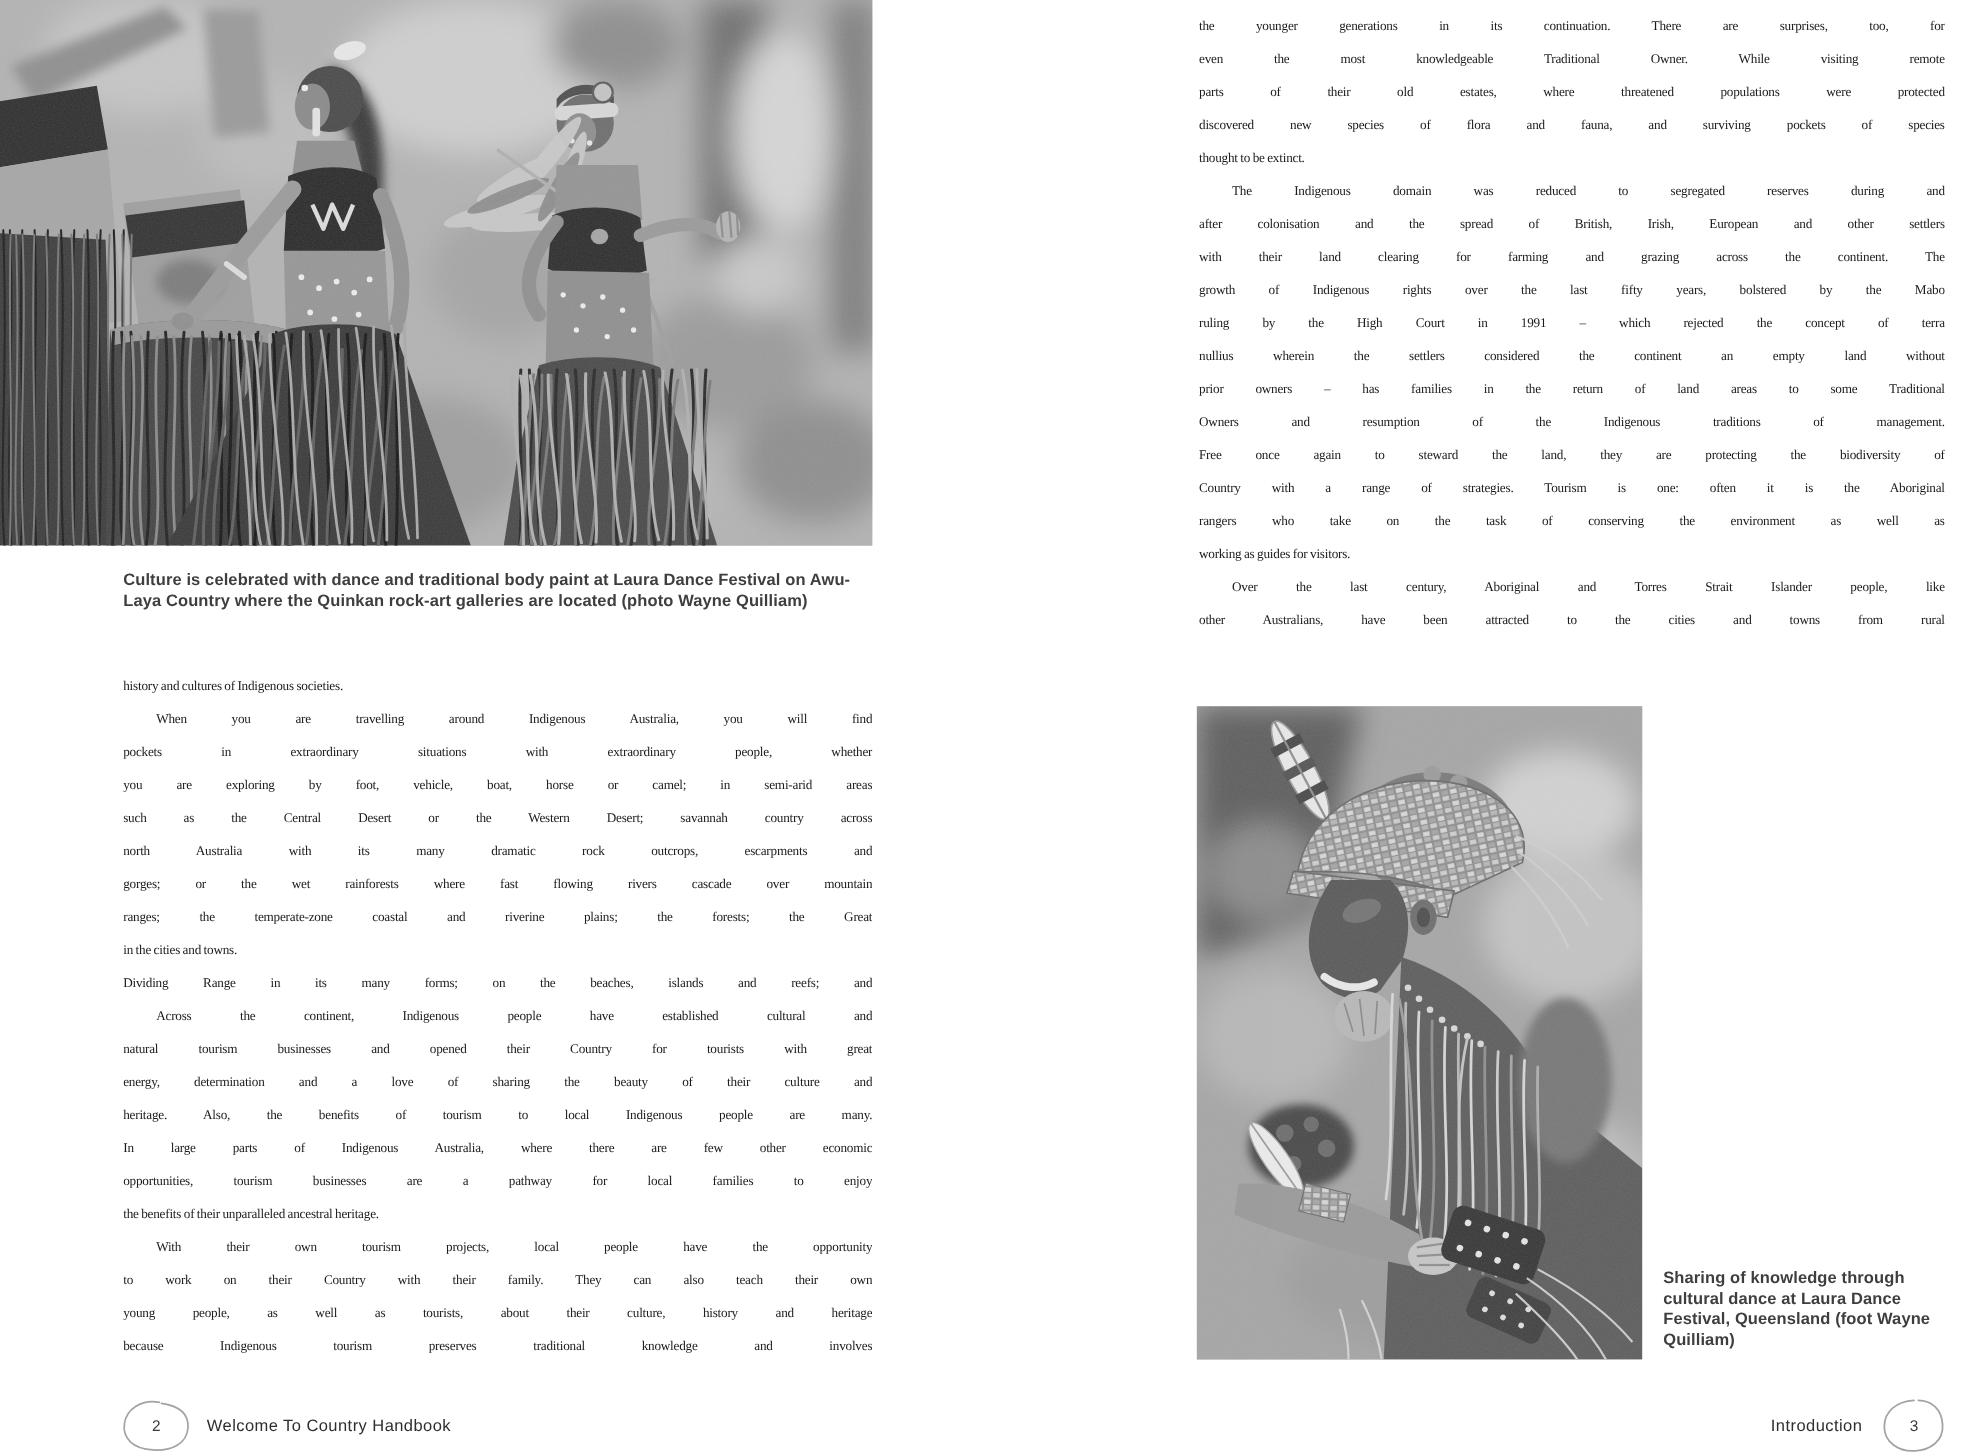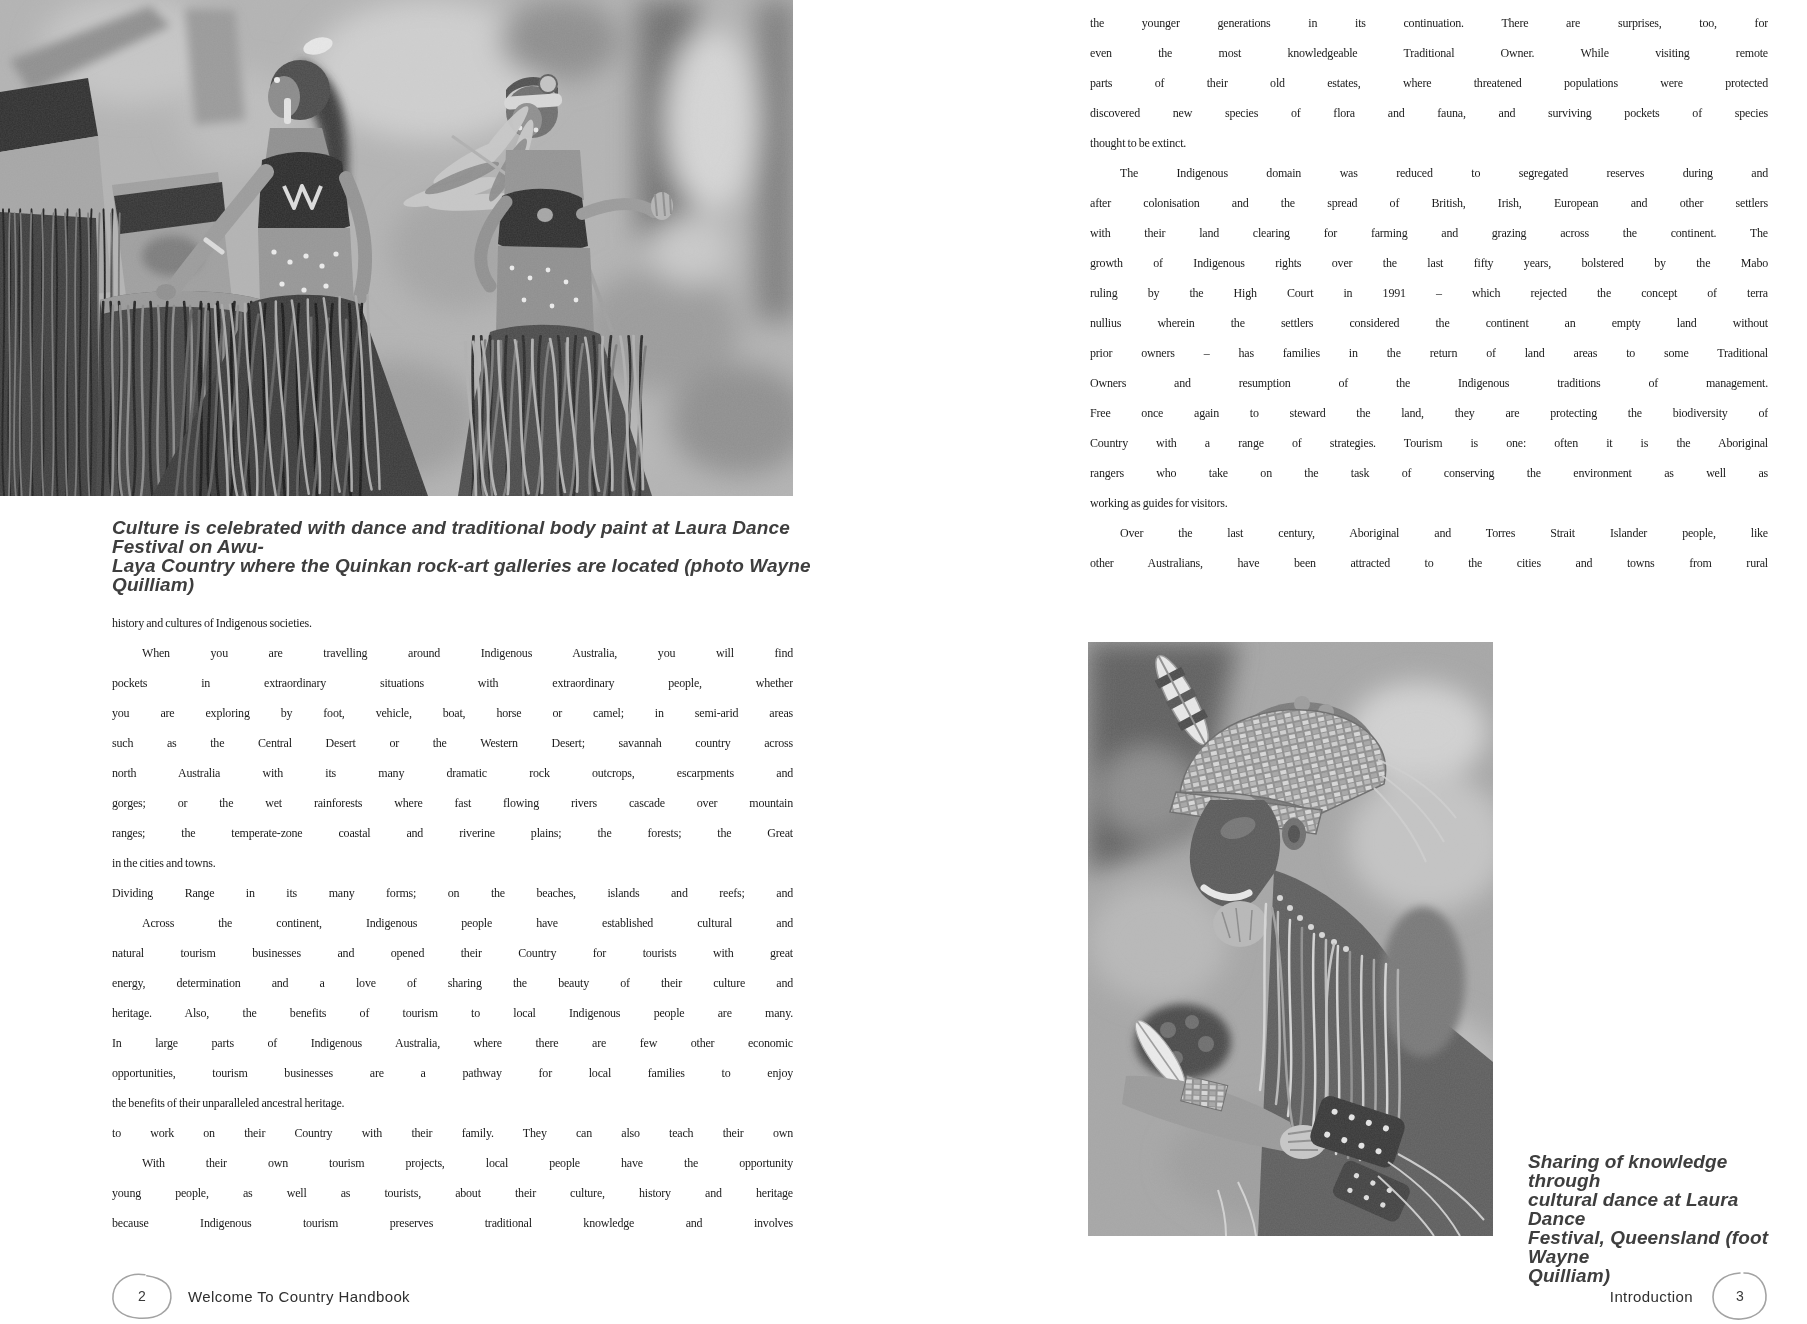--- a/index.html
+++ b/index.html
@@ -13,21 +13,21 @@
   
   .bodycol{position:absolute;width:681px;}
   .bl{height:30px;line-height:30px;font-size:12px;letter-spacing:-0.2px;word-spacing:-0.5px;
       text-align:justify;text-align-last:justify;overflow:hidden;white-space:normal;}
   .bl.end{text-align-last:left;}
   .bl.ind{text-indent:30px;}
 
   
   .caption{position:absolute;font-family:"Liberation Sans", sans-serif;font-weight:700;
            color:#3e3e3e;}
-  .caption .cap-line{font-size:19px;line-height:19px;letter-spacing:0.1px;font-style:italic;}
+  .caption .cap-line{font-size:15px;line-height:19px;letter-spacing:0.1px;}
 
   
   .footer-label{position:absolute;font-family:"Liberation Sans", sans-serif;
                 font-size:15px;letter-spacing:0.4px;color:#2e2e2e;line-height:18px;}
   .badge{position:absolute;width:64px;height:52px;}
   .badge svg{position:absolute;left:0;top:0;width:100%;height:100%;}
   .badge .num{position:absolute;left:0;top:0;width:100%;height:100%;
               display:flex;align-items:center;justify-content:center;
               font-family:"Liberation Sans", sans-serif;font-size:14px;color:#3a3a3a;}
 </style>
@@ -217,22 +217,22 @@
     <div class="bl">ranges; the temperate-zone coastal and riverine plains; the forests; the Great</div>
     <div class="bl end">in the cities and towns.</div>
     <div class="bl">Dividing Range in its many forms; on the beaches, islands and reefs; and</div>
     <div class="bl ind">Across the continent, Indigenous people have established cultural and</div>
     <div class="bl">natural tourism businesses and opened their Country for tourists with great</div>
     <div class="bl">energy, determination and a love of sharing the beauty of their culture and</div>
     <div class="bl">heritage. Also, the benefits of tourism to local Indigenous people are many.</div>
     <div class="bl">In large parts of Indigenous Australia, where there are few other economic</div>
     <div class="bl">opportunities, tourism businesses are a pathway for local families to enjoy</div>
     <div class="bl end">the benefits of their unparalleled ancestral heritage.</div>
+    <div class="bl ind">With their own tourism projects, local people have the opportunity</div>
     <div class="bl">to work on their Country with their family. They can also teach their own</div>
-    <div class="bl ind">With their own tourism projects, local people have the opportunity</div>
     <div class="bl">young people, as well as tourists, about their culture, history and heritage</div>
     <div class="bl">because Indigenous tourism preserves traditional knowledge and involves</div>
   </div>
 
 <div class="badge" style="left:110px;top:1270px;">
   <svg viewBox="0 0 66 54">
     <path d="M36,5 C18,2 5,12 3,25 C1,39 11,49 30,50 C48,51 62,44 63,29 C64,14 52,8 38,6" fill="none" stroke="#a3a3a3" stroke-width="1.6" stroke-linecap="round"></path>
   </svg>
   <span class="num">2</span>
 </div>
@@ -423,21 +423,21 @@
     <path d="M290,534 C314,556 334,576 346,594"></path>
     <path d="M310,512 C344,530 374,552 396,578"></path>
     <path d="M150,540 C160,560 166,578 168,594"></path>
     <path d="M130,548 C136,566 138,582 138,594"></path>
   </g>
 
   <rect width="405" height="594" filter="url(#rgrain)" opacity="0.26"></rect>
 </svg>
 </figure>
 
-<figcaption class="caption" style="left:1512px;top:1152px;width:270px;margin-left:16px;">
+<figcaption class="caption" style="left:1512px;top:1152px;width:270px;">
     <div class="cap-line">Sharing of knowledge through</div>
     <div class="cap-line">cultural dance at Laura Dance</div>
     <div class="cap-line">Festival, Queensland (foot Wayne</div>
     <div class="cap-line">Quilliam)</div>
   </figcaption>
 
 <div class="footer-label" style="left:1530px;top:1288px;width:163px;text-align:right;">Introduction</div>
 <div class="badge" style="left:1710px;top:1270px;width:60px;height:52px;">
   <svg viewBox="0 0 60 52">
     <path d="M30,3 C14,4 3,13 3,27 C3,41 16,50 31,49 C45,48 57,40 56,25 C55,11 46,3 34,3" fill="none" stroke="#a3a3a3" stroke-width="1.6" stroke-linecap="round"></path>

